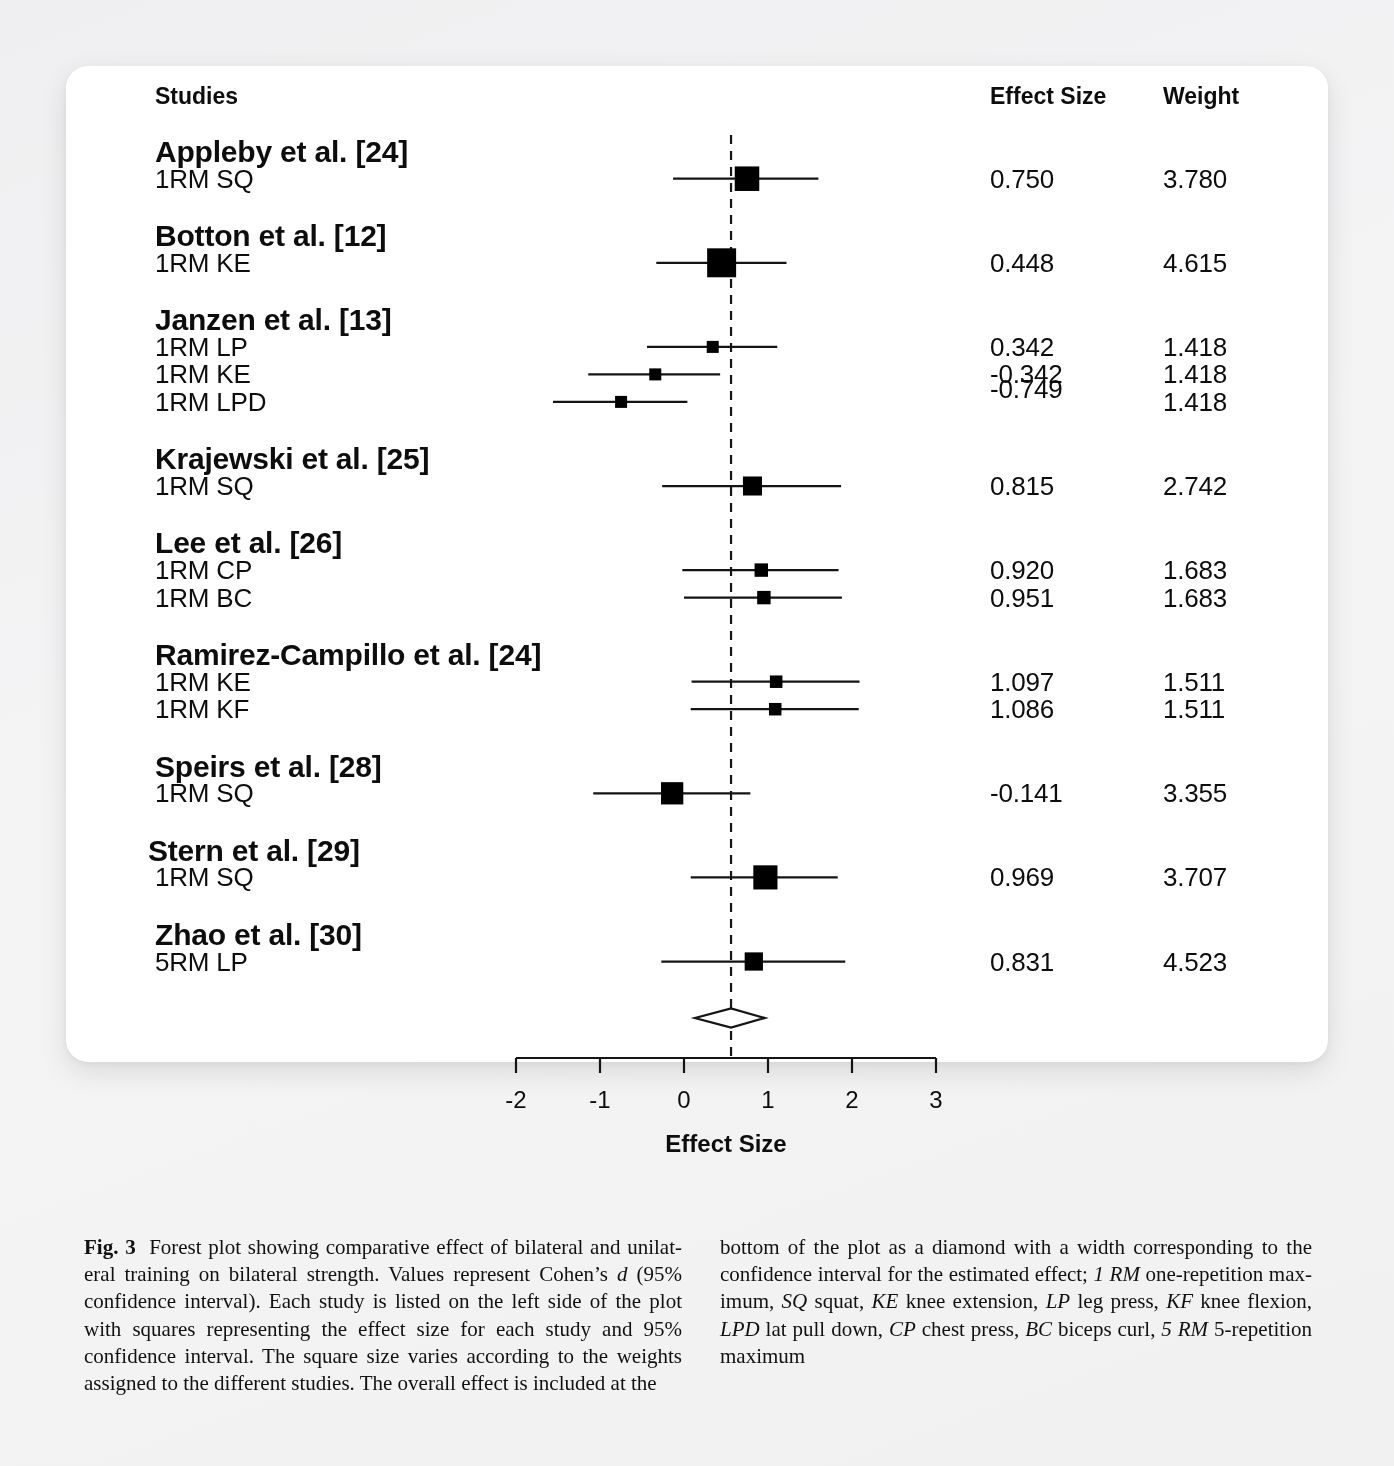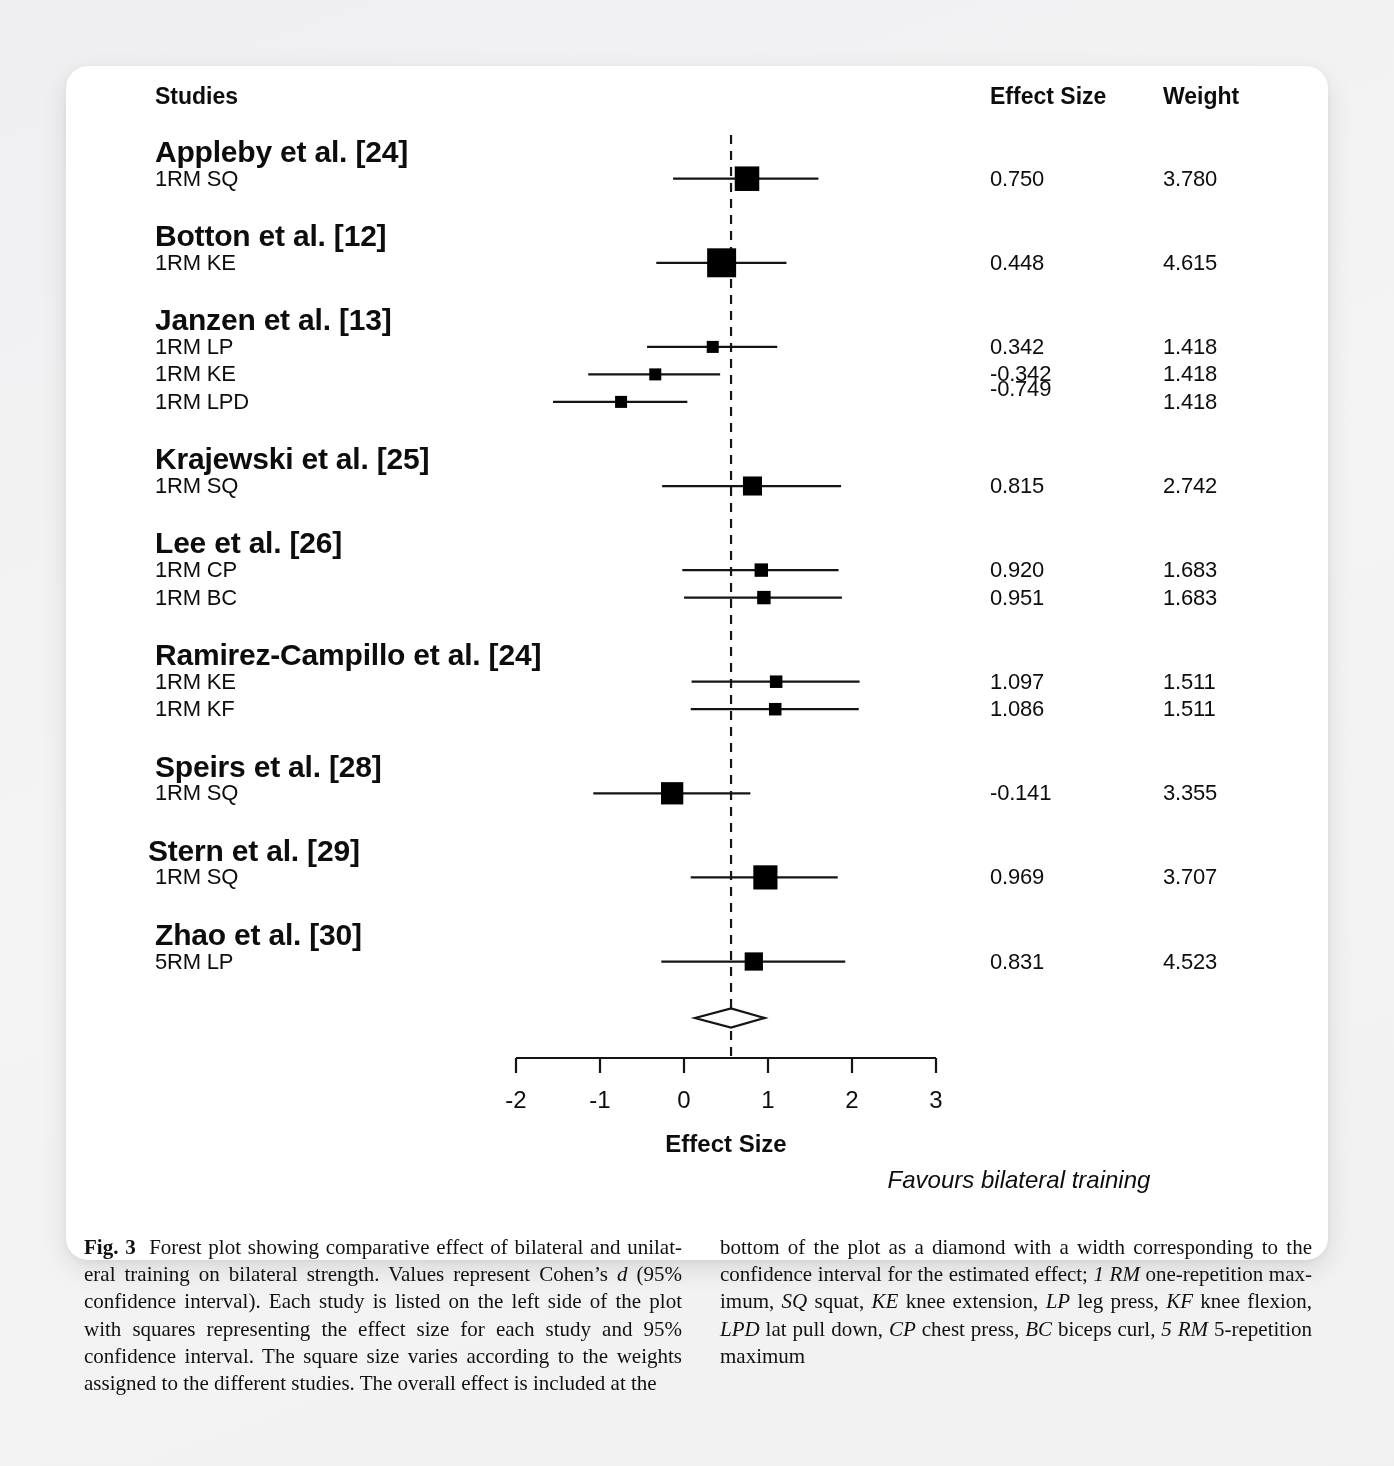--- a/index.html
+++ b/index.html
@@ -5,32 +5,32 @@
   html,body{margin:0;padding:0;}
   body{
     width:1394px;height:1466px;
     background:linear-gradient(160deg,#efeff1 0%,#f4f4f5 45%,#f1f1f2 100%);
     font-family:"Liberation Sans",sans-serif;
     color:#0d0d0d;
     overflow:hidden;
     position:relative;
   }
   .card{
-    position:absolute;left:66px;top:66px;width:1262px;height:1194px;
+    position:absolute;left:66px;top:66px;width:1262px;height:996px;
     background:#ffffff;border-radius:22px;
     box-shadow:0 10px 28px rgba(0,0,0,0.10),0 2px 6px rgba(0,0,0,0.05);
     text-decoration:underline;
   }
   .abs{position:absolute;white-space:nowrap;}
   .hdr{font-weight:bold;font-size:23px;line-height:26px;}
   .hdr-studies{left:89px;top:17px;}
   .hdr-es{left:924px;top:17px;}
   .hdr-wt{left:1097px;top:17px;}
   .study-name{font-weight:bold;font-size:30px;line-height:26px;letter-spacing:-0.2px;}
-  .rowtext{font-size:22px;line-height:26px;letter-spacing:-0.2px;}
+  .rowtext{font-size:26px;line-height:26px;letter-spacing:-0.2px;}
   #plot{position:absolute;left:0;top:0;pointer-events:none;}
   .axis-title{font-weight:bold;font-size:24px;line-height:26px;left:560px;top:1065px;width:200px;text-align:center;}
   .favours{font-style:italic;font-size:24px;line-height:28px;text-align:center;width:400px;}
   .favours-left{left:159px;top:1100px;}
   .favours-right{left:753px;top:1100px;}
   .caption{
     font-family:"Liberation Serif",serif;
     font-size:21px;line-height:27.2px;
     text-align:justify;color:#111;
     white-space:normal;
@@ -138,17 +138,16 @@
       <text x="618" y="1042" text-anchor="middle" font-size="24" fill="#0d0d0d" font-family="&quot;Liberation Sans&quot;,sans-serif">0</text>
       <line x1="702" y1="992" x2="702" y2="1007" stroke="#141414" stroke-width="2.2"></line>
       <text x="702" y="1042" text-anchor="middle" font-size="24" fill="#0d0d0d" font-family="&quot;Liberation Sans&quot;,sans-serif">1</text>
       <line x1="786" y1="992" x2="786" y2="1007" stroke="#141414" stroke-width="2.2"></line>
       <text x="786" y="1042" text-anchor="middle" font-size="24" fill="#0d0d0d" font-family="&quot;Liberation Sans&quot;,sans-serif">2</text>
       <line x1="870" y1="992" x2="870" y2="1007" stroke="#141414" stroke-width="2.2"></line>
       <text x="870" y="1042" text-anchor="middle" font-size="24" fill="#0d0d0d" font-family="&quot;Liberation Sans&quot;,sans-serif">3</text>
     </svg>
 
   <div class="abs axis-title">Effect Size</div>
-  <div class="abs favours favours-right">Favours bilateral training</div>
 
   <div class="abs caption caption-left" id="cap-left"><span class="seg-bold">Fig. 3</span><span>&nbsp; Forest plot showing comparative effect of bilateral and unilat­eral training on bilateral strength. Values represent Cohen’s </span><span class="seg-italic">d</span><span> (95% confidence interval). Each study is listed on the left side of the plot with squares representing the effect size for each study and 95% confidence interval. The square size varies according to the weights assigned to the different studies. The overall effect is included at the</span></div>
   <div class="abs caption caption-right" id="cap-right"><span>bottom of the plot as a diamond with a width corresponding to the confidence interval for the estimated effect; </span><span class="seg-italic">1 RM</span><span> one-repetition max­imum, </span><span class="seg-italic">SQ</span><span> squat, </span><span class="seg-italic">KE</span><span> knee extension, </span><span class="seg-italic">LP</span><span> leg press, </span><span class="seg-italic">KF</span><span> knee flexion, </span><span class="seg-italic">LPD</span><span> lat pull down, </span><span class="seg-italic">CP</span><span> chest press, </span><span class="seg-italic">BC</span><span> biceps curl, </span><span class="seg-italic">5 RM</span><span> 5-repetition maximum</span></div>
 </div>
 
 </body></html>

